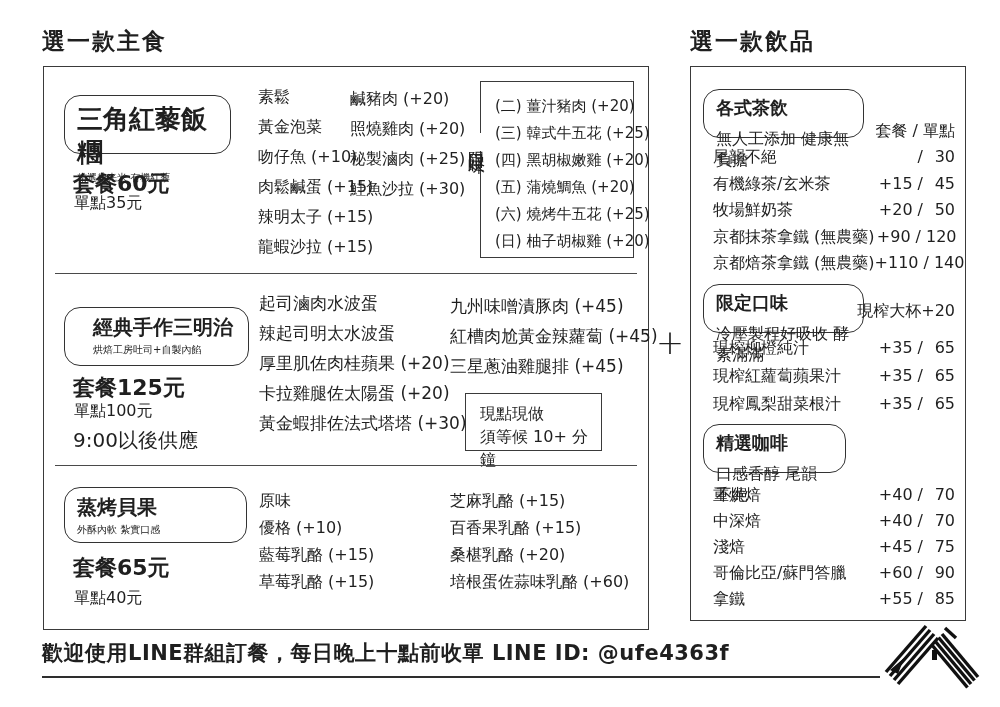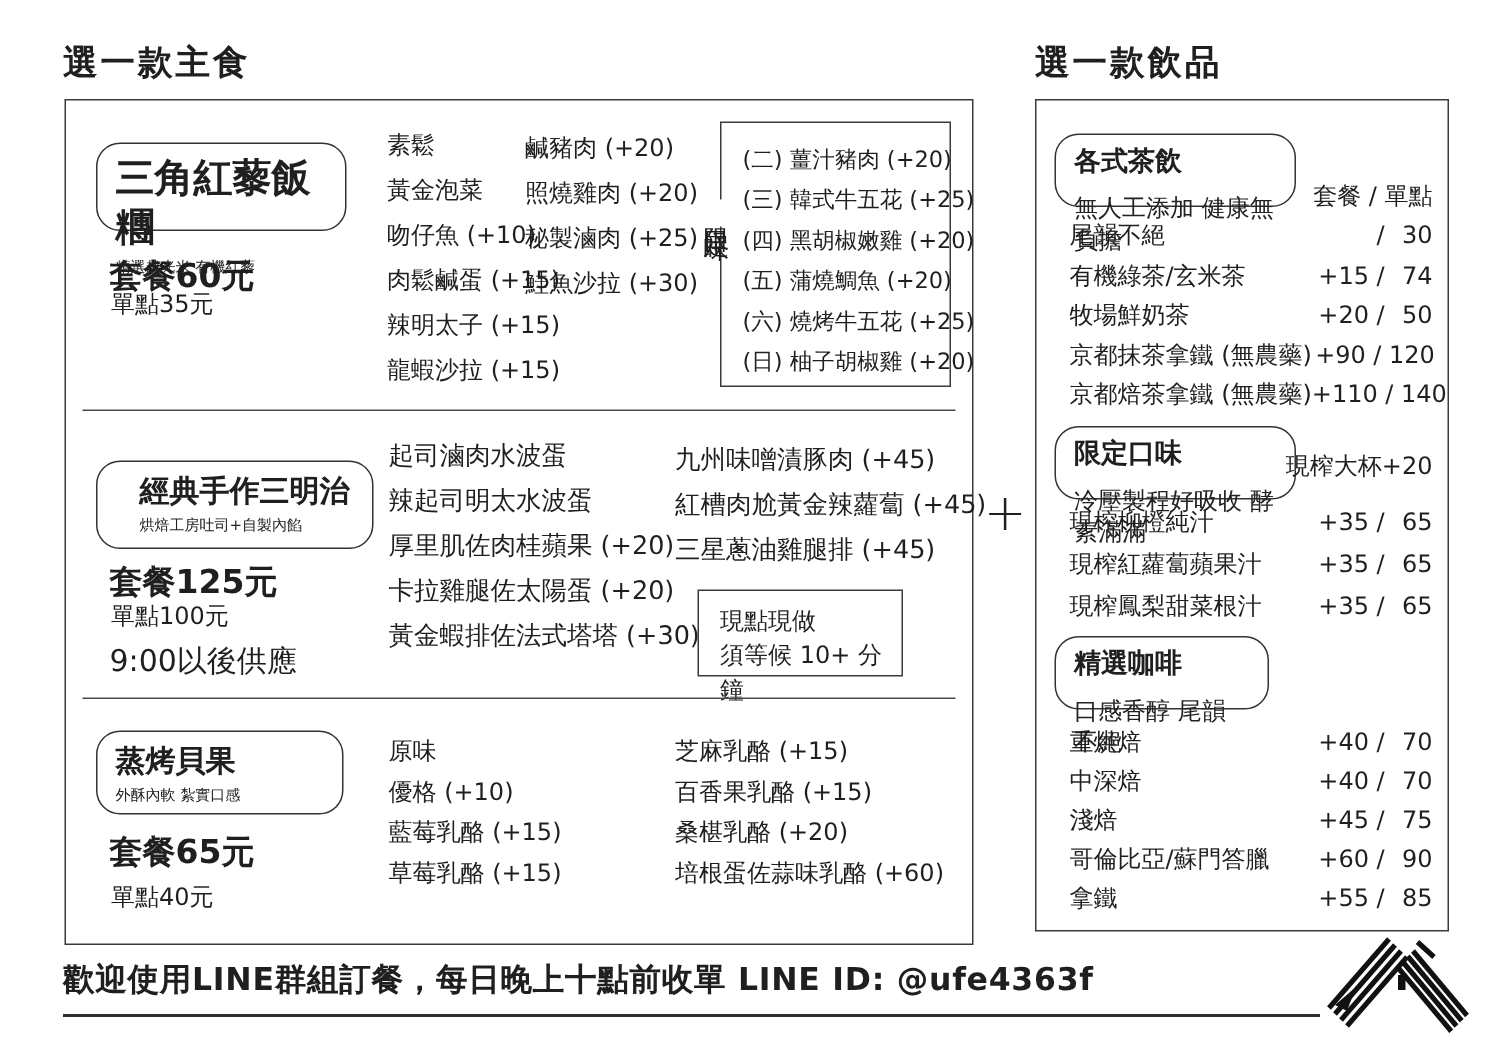--- a/index.html
+++ b/index.html
@@ -53,21 +53,21 @@
   #sw-set{left:29px;top:306px;}
   #sw-single{left:30px;top:334px;}
   #sw-avail{position:absolute;left:29px;top:360px;font-size:20px;font-weight:500;}
   #sw-col1{left:215px;top:225px;}
   #sw-col2{left:406px;top:228px;}
   #note-box{position:absolute;left:421px;top:326px;width:137px;height:58px;border:1.4px solid #3a3a3a;
     padding:8px 0 0 14px;box-sizing:border-box;}
   #note-box div{font-size:16px;line-height:23px;}
 
   
-  #bg-label{left:20px;top:420px;width:165px;height:56px;}
+  #bg-label{left:20px;top:420px;width:183px;height:56px;}
   #bg-label .label-title{font-size:20px;}
   #bg-set{left:29px;top:486px;}
   #bg-single{left:30px;top:521px;}
   #bg-col1{left:215px;top:424px;}
   #bg-col2{left:406px;top:424px;}
 
   
   #tea-label{left:12px;top:22px;width:161px;height:49px;}
   #juice-label{left:12px;top:217px;width:161px;height:49px;}
   #coffee-label{left:12px;top:357px;width:143px;height:49px;}
@@ -201,21 +201,21 @@
           <span class="pset"></span>
           <span class="pslash">/</span>
           <span class="psingle">30</span>
         </span>
     </div>
     <div class="drow">
       <span class="dname">有機綠茶/玄米茶</span>
       <span class="dprice">
           <span class="pset">+15</span>
           <span class="pslash">/</span>
-          <span class="psingle">74</span>
+          <span class="psingle">45</span>
         </span>
     </div>
     <div class="drow">
       <span class="dname">牧場鮮奶茶</span>
       <span class="dprice">
           <span class="pset">+20</span>
           <span class="pslash">/</span>
           <span class="psingle">50</span>
         </span>
     </div>

